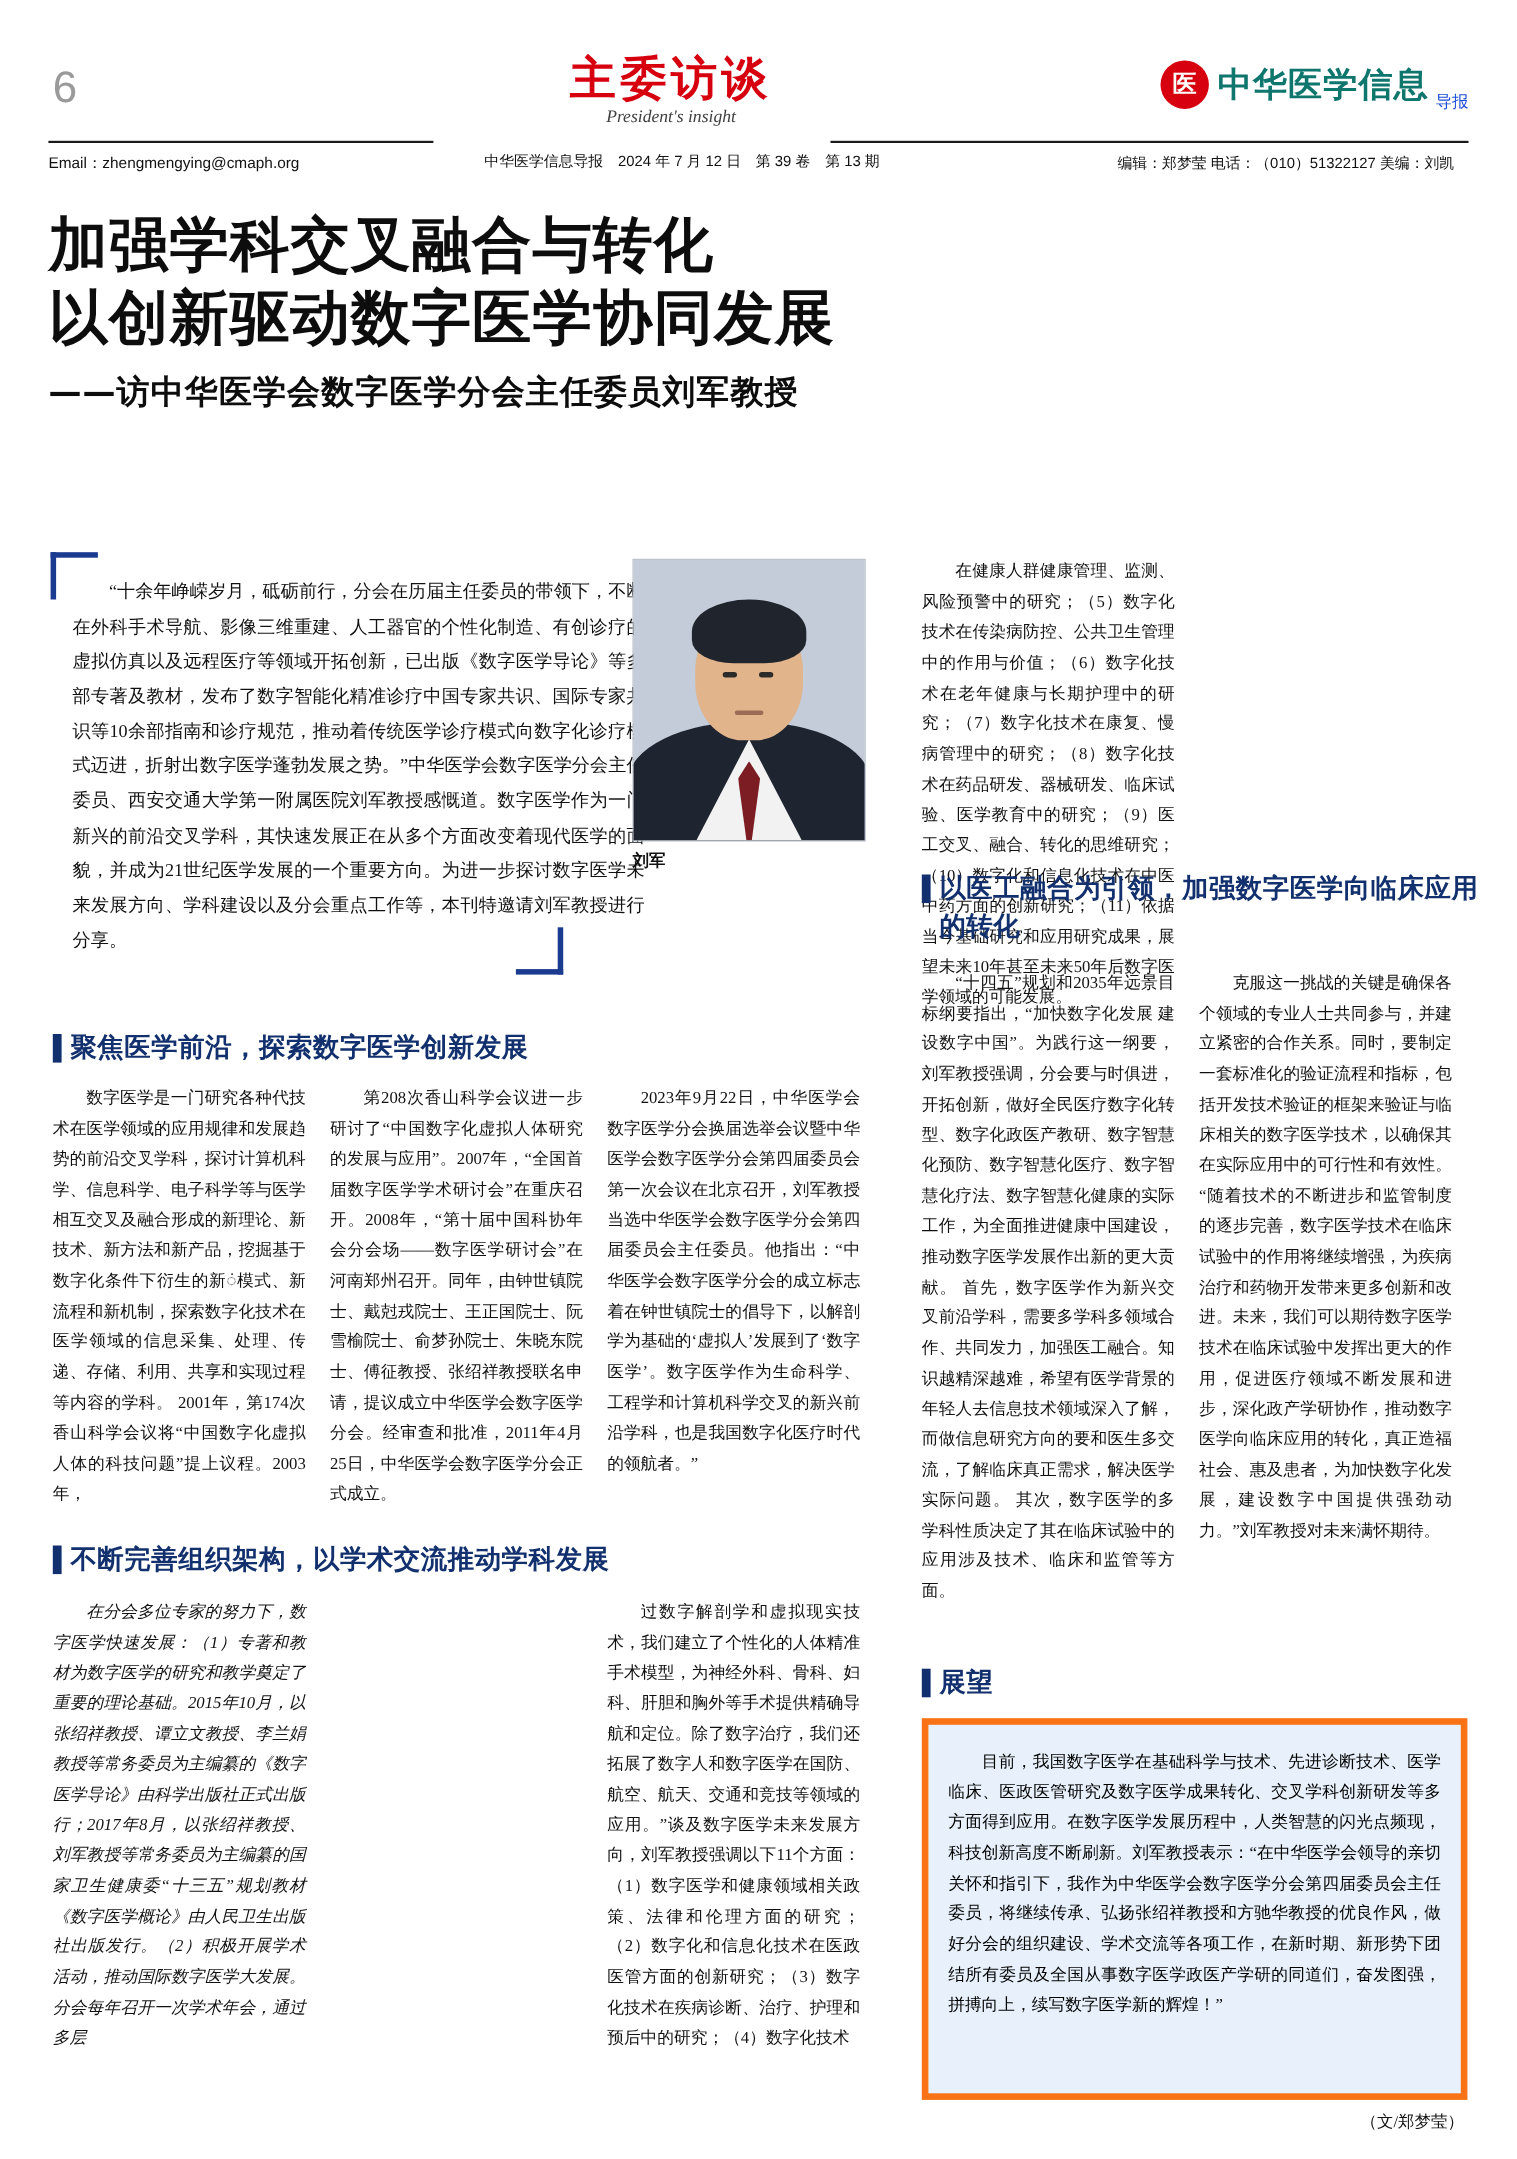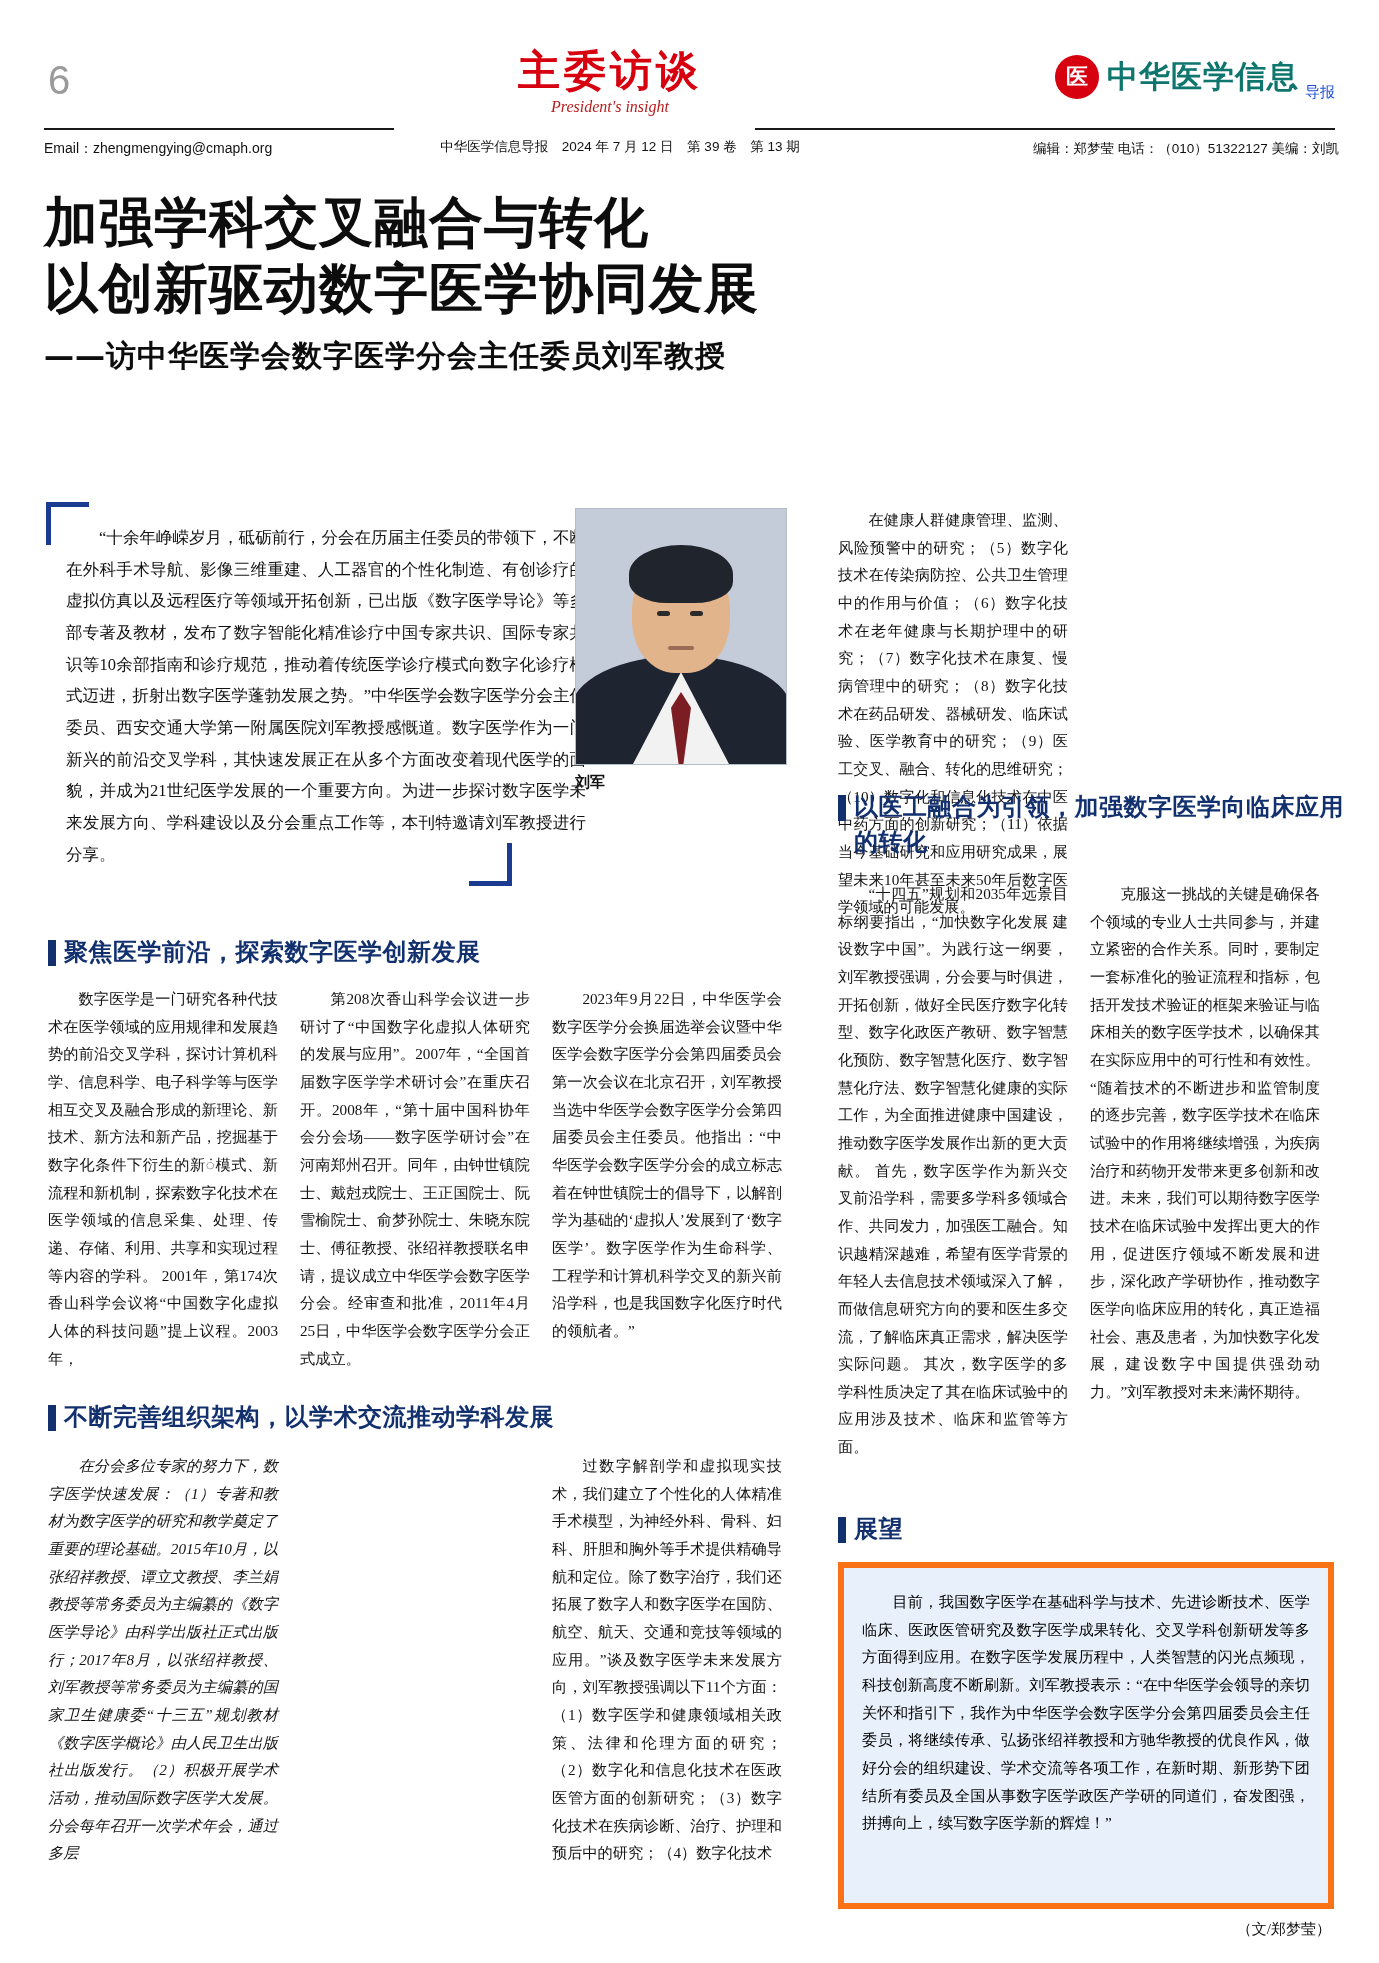--- a/index.html
+++ b/index.html
@@ -44,21 +44,21 @@
     font-weight:bold;
     font-size:42px;
     color:#d6000f;
     letter-spacing:4px;
     line-height:1.1;
   }
   .center-sub{
     font-family:"Liberation Serif", serif;
     font-style:italic;
     font-size:16px;
-    color:#b91c1c;
+    color:#404040;
     margin-top:4px;
   }
   .center-meta{
     position:absolute; left:400px; top:138px; width:440px;
     text-align:center;
     font-size:13.5px;
     font-family:"Liberation Sans", sans-serif;
     color:#111;
   }
   .logo-wrap{
@@ -81,21 +81,21 @@
   .logo-suffix{
     font-family:"Liberation Sans", sans-serif;
     font-size:15px;color:#1d4ed8;margin-left:6px;align-self:flex-end;
     padding-bottom:6px;
   }
   .rule-right{
     position:absolute; right:44px; top:128px; width:580px; height:2px;
     background:#1a1a1a;
   }
   .credits{
-    position:absolute; right:40px; top:140px;
+    position:absolute; right:57px; top:140px;
     font-size:13.5px; color:#111; font-family:"Liberation Sans", sans-serif;
     text-align:right;
   }
 
   
   .headline-wrap{
     position:absolute; left:44px; top:190px; width:1295px;
   }
   .hl1,.hl2{
     font-family:"DejaVu Sans", sans-serif;

